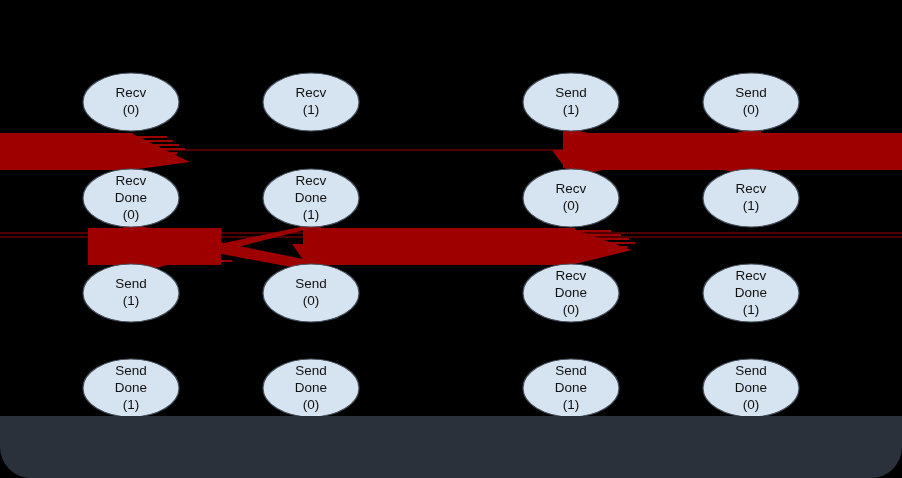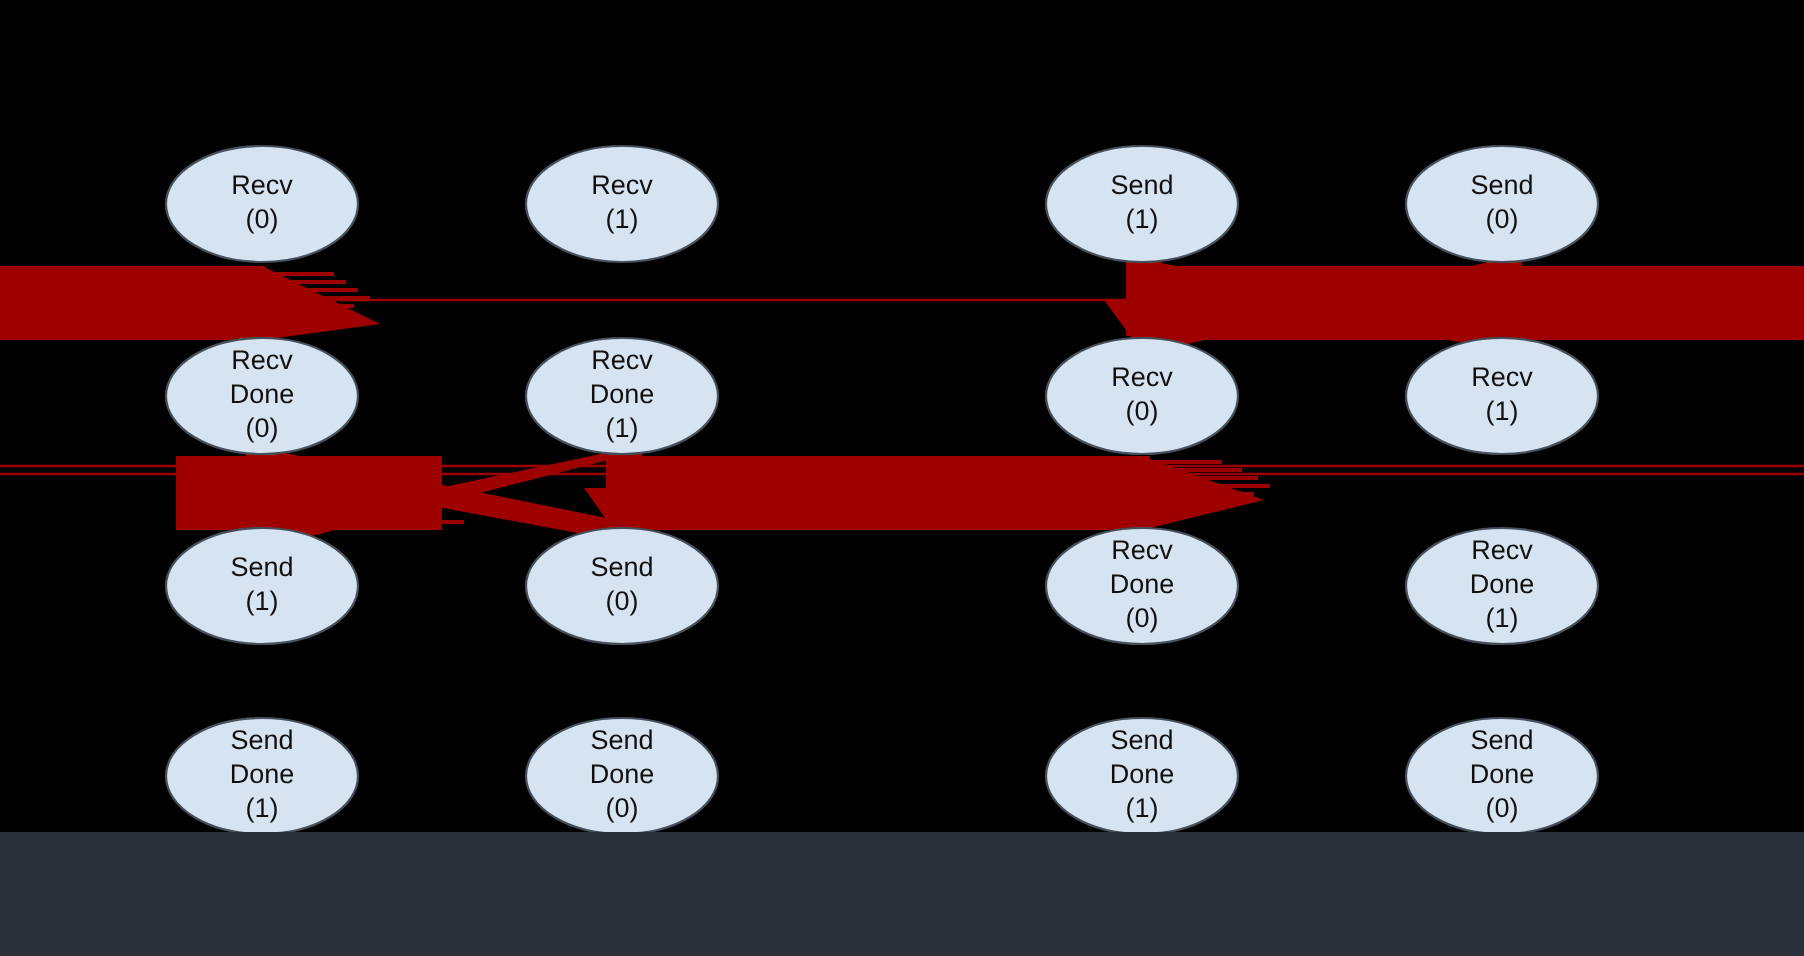--- a/index.html
+++ b/index.html
@@ -49,21 +49,21 @@
   }
   .edge-hairline {
     stroke: #9e0000;
     stroke-width: 1.2;
     fill: none;
   }
 </style>
 </head>
 <body>
 
-<div id="stage" style="background: rgb(0, 0, 0); width: 902px; height: 478px;">
+<div id="stage" style="background: rgb(0, 0, 0); width: 902px; height: 478px; border-radius: 31px;">
 
   <svg id="graph-svg" viewBox="0 0 902 478" xmlns="http://www.w3.org/2000/svg">
 
     <g>
 
       <line class="edge-hairline" x1="0" y1="233" x2="902" y2="233" stroke="#9e0000"></line>
       <line class="edge-hairline" x1="0" y1="237" x2="902" y2="237" stroke="#9e0000"></line>
       <line class="edge-hairline" x1="0" y1="150" x2="902" y2="150" stroke-width="0" stroke="#9e0000"></line>
 
       <rect class="edge-shape" x="0" y="133" width="133" height="37" fill="#9e0000"></rect>

